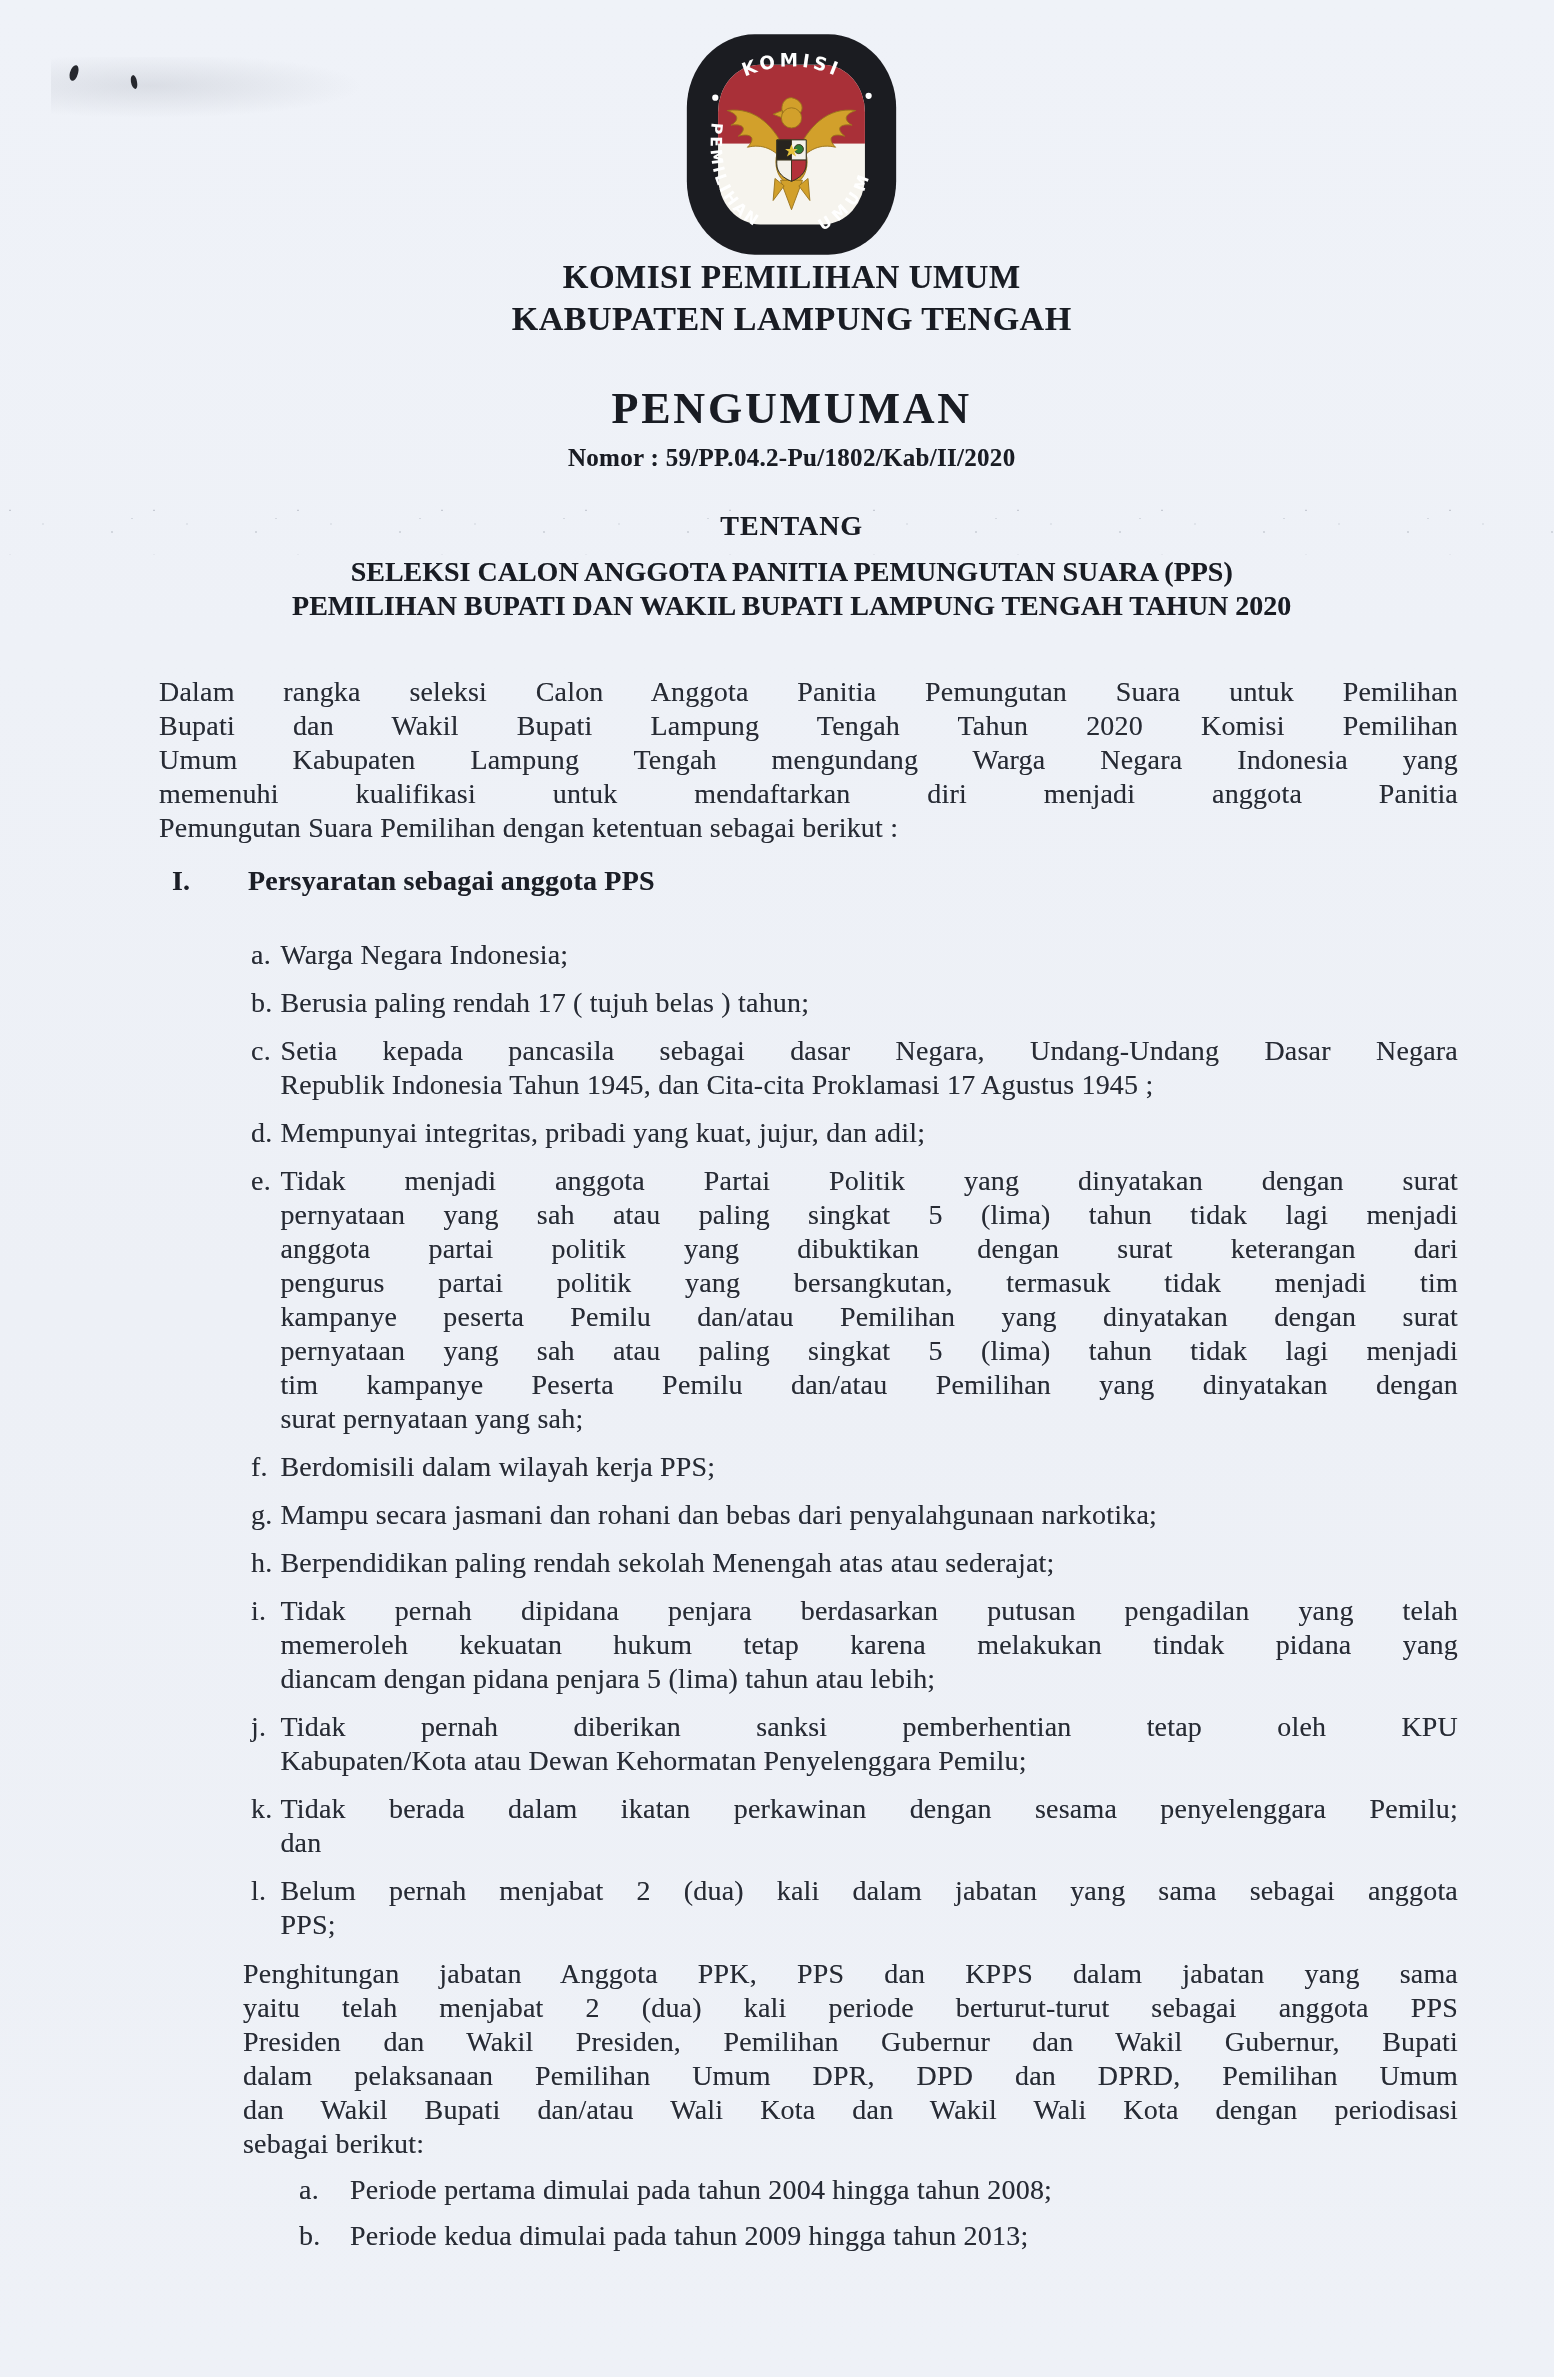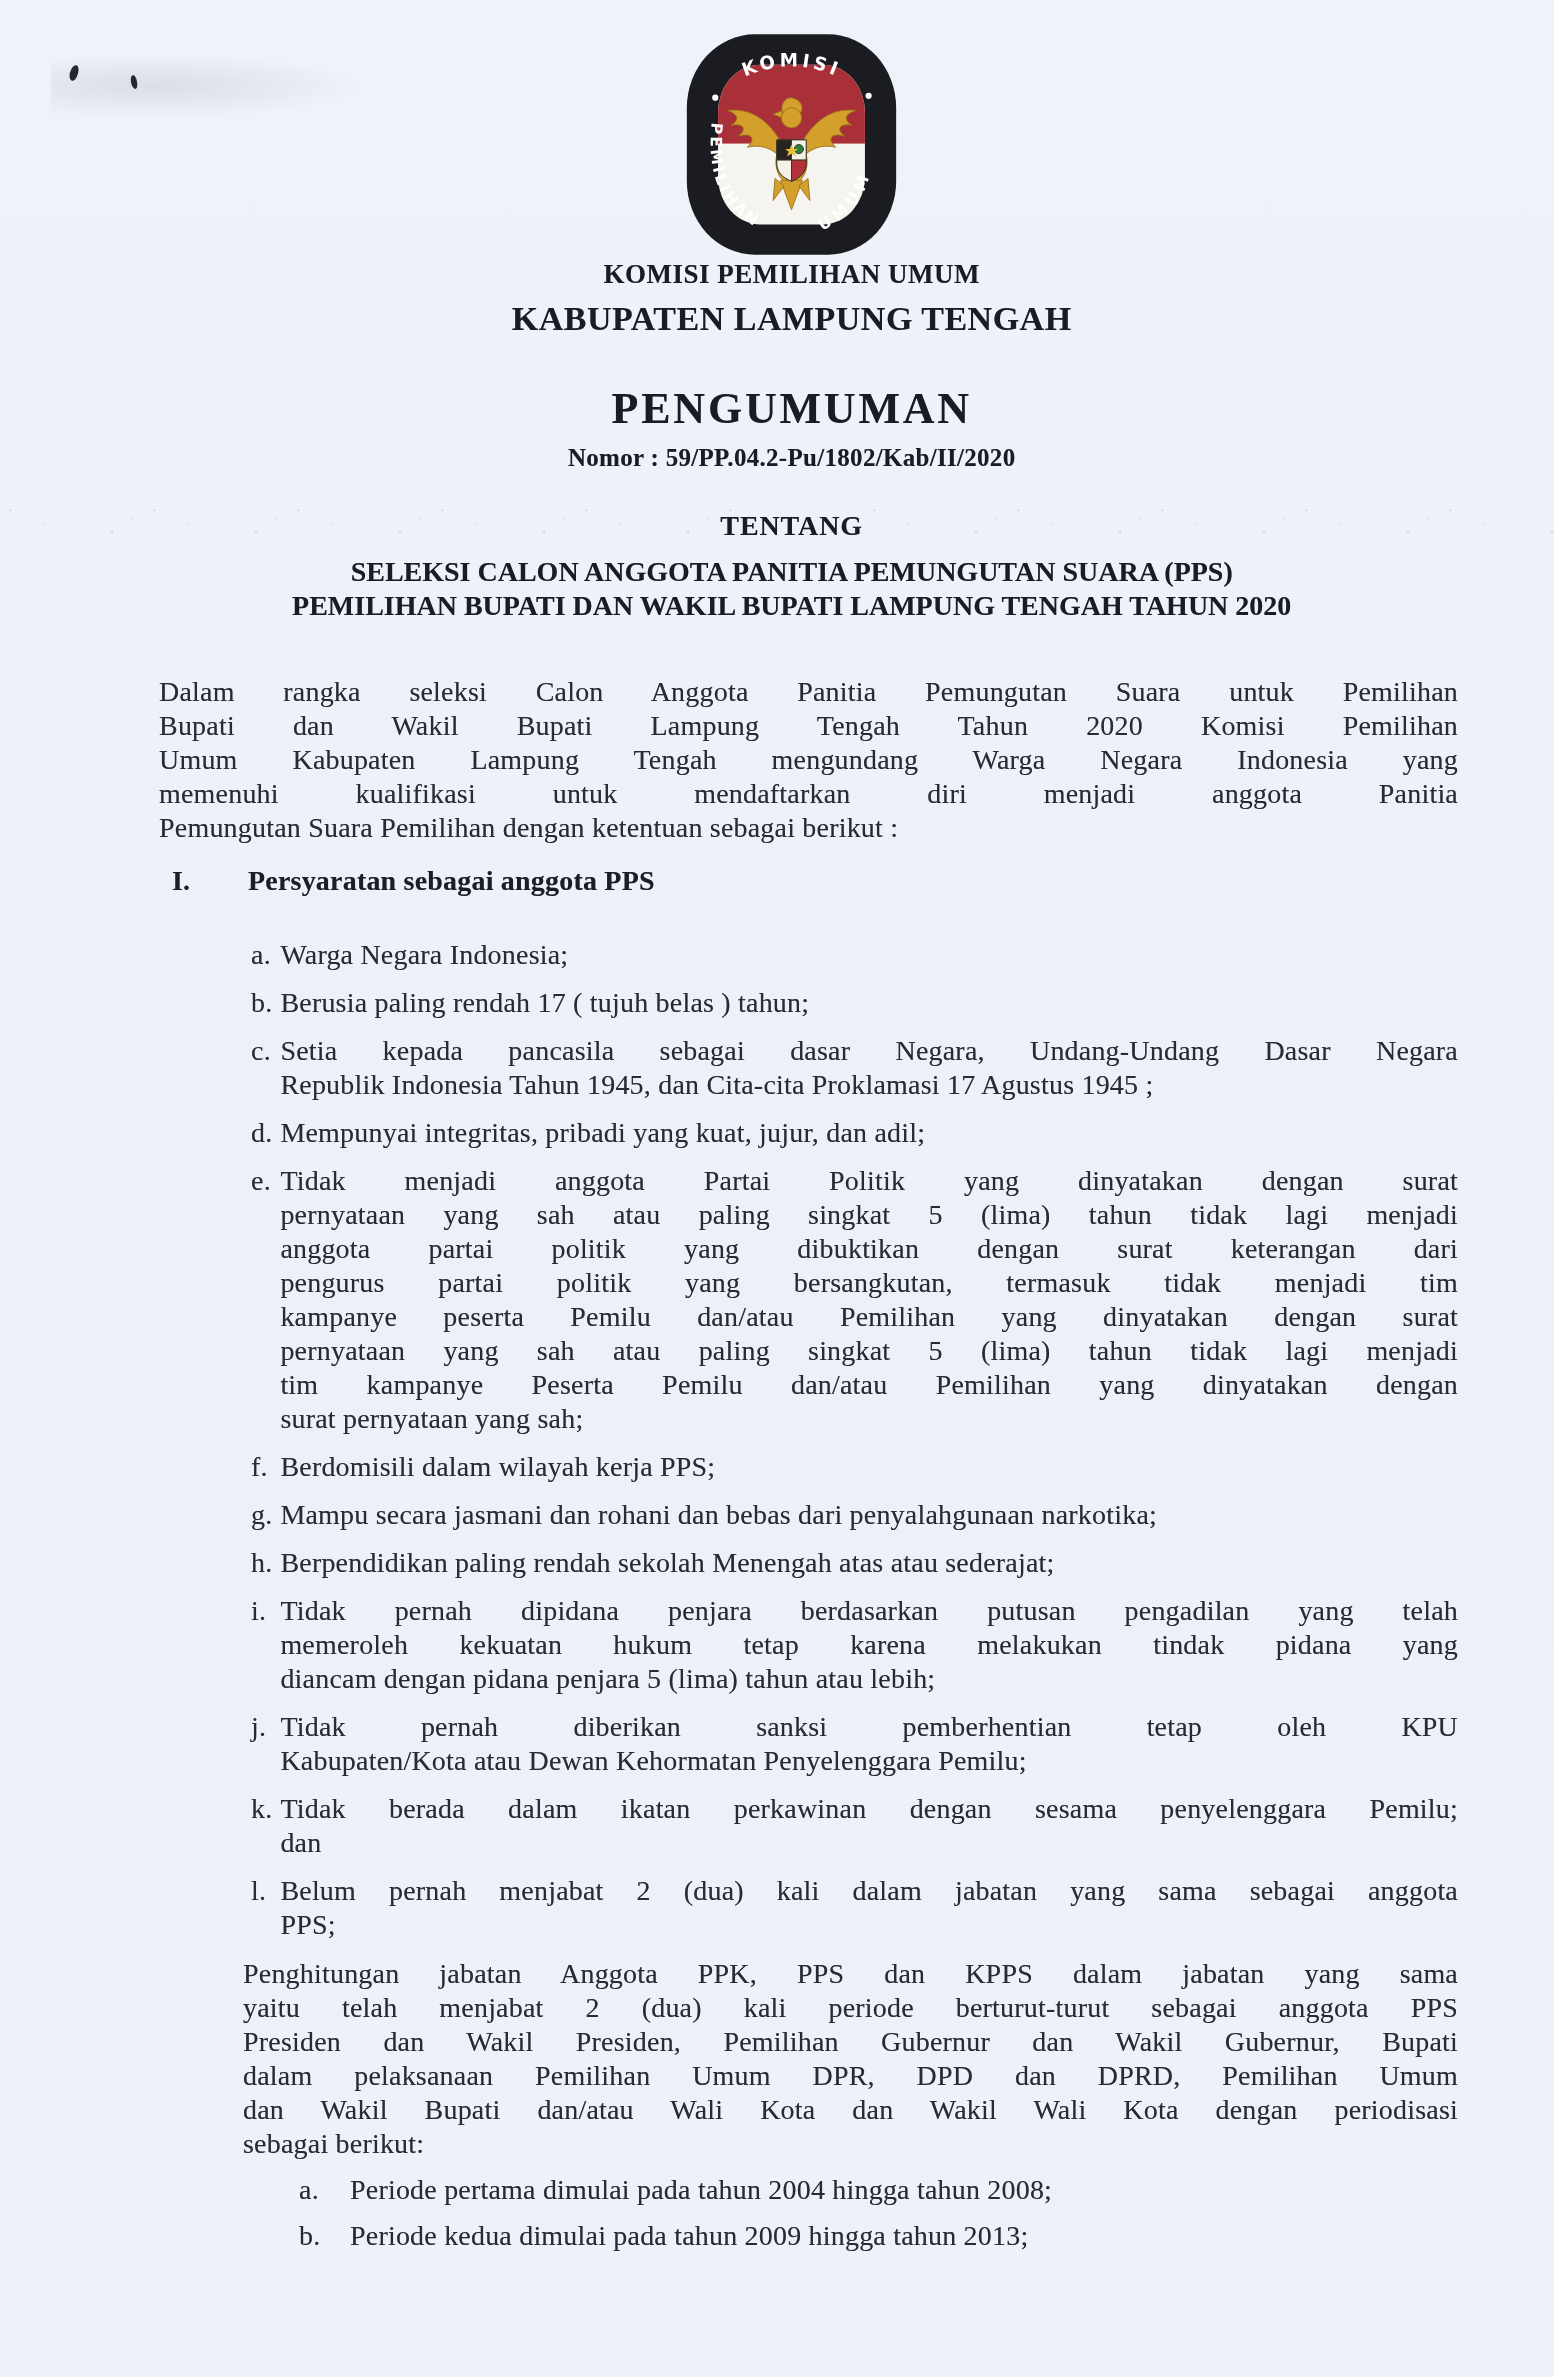--- a/index.html
+++ b/index.html
@@ -27,21 +27,21 @@
       radial-gradient(circle 1.4px at 43px 22px, rgba(96,104,120,.45) 45%, transparent 55%),
       radial-gradient(circle 0.9px at 76px 12px, rgba(96,104,120,.5) 45%, transparent 55%),
       radial-gradient(circle 1.8px at 112px 30px, rgba(96,104,120,.38) 45%, transparent 55%),
       radial-gradient(circle 1.1px at 132px 16.6px, rgba(96,104,120,.42) 45%, transparent 55%);
     background-size:144px 45px;
   }
 
   
   .logo-wrap{position:absolute;left:685px;top:33px;width:213px;height:223px;}
   .center-line{position:absolute;left:29.4px;right:0;text-align:center;font-weight:bold;color:#191c23;}
-  .org1{top:259px;font-size:27px;letter-spacing:0.5px;}
+  .org1{top:259px;font-size:33px;letter-spacing:0.5px;}
   .org2{top:300px;font-size:34px;letter-spacing:0.5px;}
   .doc-title{top:383px;font-size:44px;letter-spacing:2.8px;}
   .doc-number{top:444px;font-size:25px;letter-spacing:0.3px;}
   .about{top:510px;font-size:28px;letter-spacing:0.9px;}
   .subject1{top:556px;font-size:28px;}
   .subject2{top:590px;font-size:28px;}
 
   
   .content{position:absolute;left:159px;top:675px;width:1299px;font-size:28px;line-height:34px;letter-spacing:0.2px;}
   .tline{text-align:justify;}

